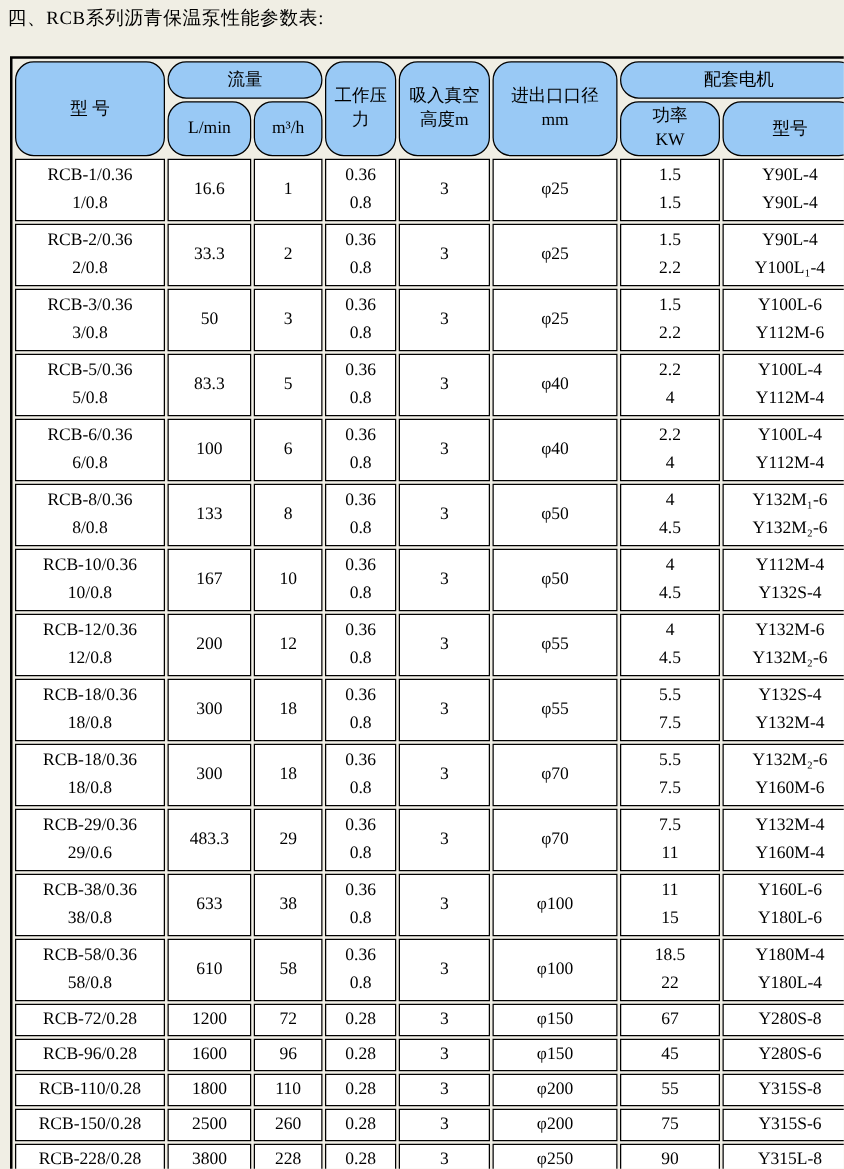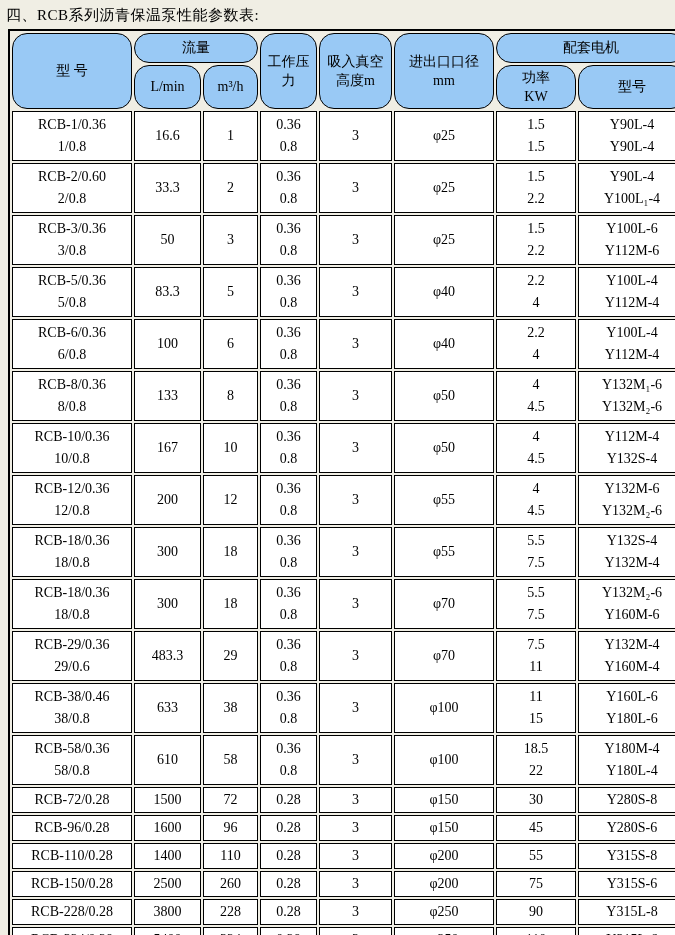--- a/index.html
+++ b/index.html
@@ -9,21 +9,21 @@
     --border:#000000;
     --text:#000000;
   }
   html,body{margin:0;padding:0;}
   body{
     width:675px;height:935px;overflow:hidden;
     background:var(--page-bg);color:var(--text);
     font-family:"Liberation Serif","DejaVu Serif",serif;
   }
   .page-title{
-    font-size:15px;line-height:20px;padding:5px 0 4px 6px;
+    font-size:15px;line-height:20px;padding:5px 0 20px 6px;
     letter-spacing:0.5px;
   }
   table.spec{
     margin-left:8px;
     width:660px;
     table-layout:fixed;
     border-collapse:separate;
     border-spacing:2px;
     border:2px solid var(--border);
     background:var(--page-bg);
@@ -121,21 +121,21 @@
           <div class="ln">1.5</div>
           <div class="ln">1.5</div>
         </td>
         <td>
           <div class="ln">Y90L-4</div>
           <div class="ln">Y90L-4</div>
         </td>
       </tr>
       <tr class="tall">
         <td>
-          <div class="ln">RCB-2/0.60</div>
+          <div class="ln">RCB-2/0.36</div>
           <div class="ln">2/0.8</div>
         </td>
         <td>
           <div class="ln">33.3</div>
         </td>
         <td>
           <div class="ln">2</div>
         </td>
         <td>
           <div class="ln">0.36</div>
@@ -421,21 +421,21 @@
           <div class="ln">7.5</div>
           <div class="ln">11</div>
         </td>
         <td>
           <div class="ln">Y132M-4</div>
           <div class="ln">Y160M-4</div>
         </td>
       </tr>
       <tr class="tall">
         <td>
-          <div class="ln">RCB-38/0.46</div>
+          <div class="ln">RCB-38/0.36</div>
           <div class="ln">38/0.8</div>
         </td>
         <td>
           <div class="ln">633</div>
         </td>
         <td>
           <div class="ln">38</div>
         </td>
         <td>
           <div class="ln">0.36</div>
@@ -484,36 +484,36 @@
         <td>
           <div class="ln">Y180M-4</div>
           <div class="ln">Y180L-4</div>
         </td>
       </tr>
       <tr class="short">
         <td>
           <div class="ln">RCB-72/0.28</div>
         </td>
         <td>
-          <div class="ln">1500</div>
+          <div class="ln">1200</div>
         </td>
         <td>
           <div class="ln">72</div>
         </td>
         <td>
           <div class="ln">0.28</div>
         </td>
         <td>
           <div class="ln">3</div>
         </td>
         <td>
           <div class="ln">φ150</div>
         </td>
         <td>
-          <div class="ln">30</div>
+          <div class="ln">67</div>
         </td>
         <td>
           <div class="ln">Y280S-8</div>
         </td>
       </tr>
       <tr class="short">
         <td>
           <div class="ln">RCB-96/0.28</div>
         </td>
         <td>
@@ -536,21 +536,21 @@
         </td>
         <td>
           <div class="ln">Y280S-6</div>
         </td>
       </tr>
       <tr class="short">
         <td>
           <div class="ln">RCB-110/0.28</div>
         </td>
         <td>
-          <div class="ln">1400</div>
+          <div class="ln">1800</div>
         </td>
         <td>
           <div class="ln">110</div>
         </td>
         <td>
           <div class="ln">0.28</div>
         </td>
         <td>
           <div class="ln">3</div>
         </td>

